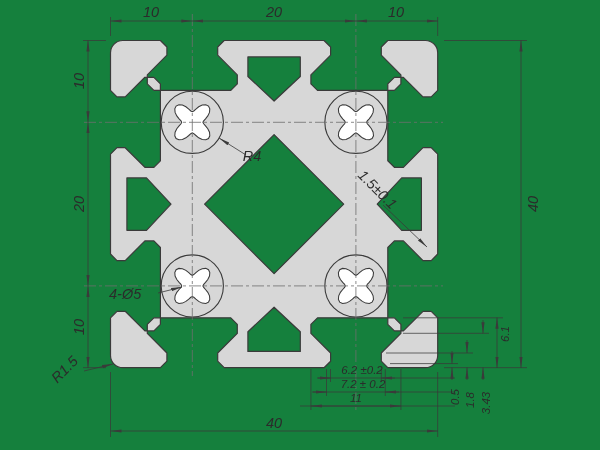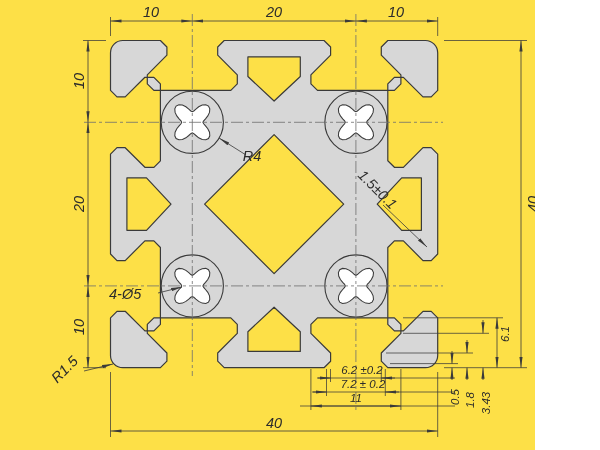--- a/index.html
+++ b/index.html
@@ -1,16 +1,16 @@
 <!DOCTYPE html>
 <html><head>
 <meta charset="utf-8">
 <style>
   html,body{margin:0;padding:0;background:#fff;}
-  .canvas{width:535px;height:450px;background:#fde047;position:relative;overflow:hidden;
+  .canvas{width:600px;height:450px;background:#15803d;position:relative;overflow:hidden;
           font-family:"Liberation Sans", sans-serif;}
   svg{display:block;}
   .dim{font-family:"Liberation Sans",sans-serif;font-style:italic;font-size:14.5px;fill:#2b2b2b;}
   .dim-sm{font-family:"Liberation Sans",sans-serif;font-style:italic;font-size:11.5px;fill:#2b2b2b;}
 </style>
 </head>
 <body>
 
 <div class="canvas">
 <svg id="dwg" width="600" height="450" viewBox="0 0 600 450">

